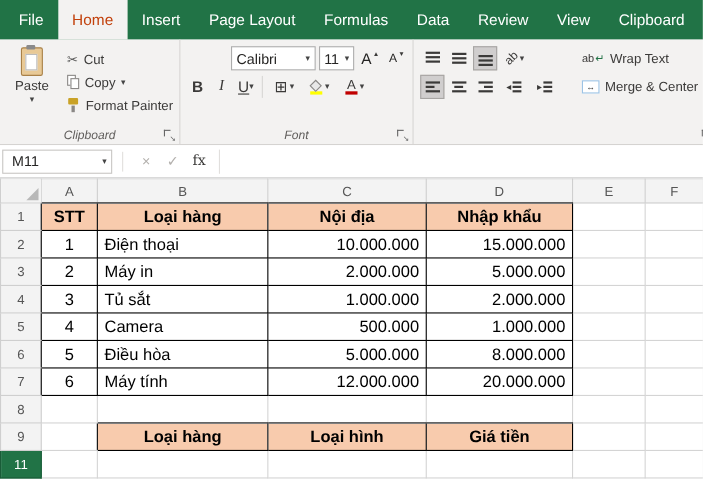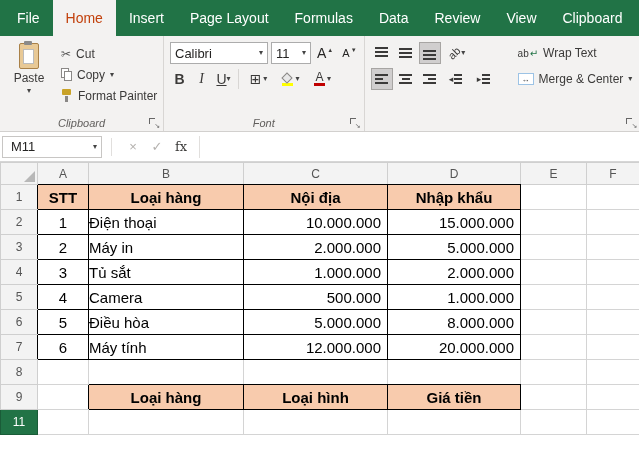--- a/index.html
+++ b/index.html
@@ -32,21 +32,21 @@
   .copy-ic{position:relative;width:11px;height:13px;display:inline-block;}
   .copy-ic::before{content:"";position:absolute;left:0;top:0;width:6px;height:8px;border:1px solid #8a8886;background:#fff;}
   .copy-ic::after{content:"";position:absolute;right:0;bottom:0;width:6px;height:8px;border:1px solid #8a8886;background:#fff;}
   .brush-ic{position:relative;width:12px;height:13px;display:inline-block;}
   .brush-ic::before{content:"";position:absolute;left:1px;top:0;width:9px;height:6px;background:#C9A227;border-radius:1px;}
   .brush-ic::after{content:"";position:absolute;left:4px;top:7px;width:3px;height:6px;background:#8a8886;}
 
   .rg-font{width:212px;display:flex;flex-direction:column;}
   .rrow{display:flex;align-items:center;gap:3px;height:26px;}
   .combo{background:#fff;border:1px solid #ACACAC;height:20px;display:flex;align-items:center;justify-content:space-between;padding:0 4px;font-size:13px;}
-  .cname{width:88px;}
+  .cname{width:88px;margin-left:40px;}
   .csize{width:30px;}
   .afont{display:flex;align-items:flex-start;gap:1px;padding:2px 3px;}
   .afont .A{font-size:14px;line-height:13px;}
   .afont.sm .A{font-size:11px;}
   .afont .dir{font-size:6px;color:#3b3a39;}
   .fbtn2{width:19px;height:22px;display:flex;align-items:center;justify-content:center;font-size:14px;color:#3b3a39;}
   .fbtn2.bold{font-weight:700;}
   .fbtn2.italic{font-style:italic;font-family:"Liberation Serif",serif;}
   .fbtn2.und .u{text-decoration:underline;}
   .fbtn2.wide{width:29px;gap:2px;}
@@ -100,21 +100,21 @@
   .sheet tbody tr{height:25px;}
   .sheet th{border:1px solid #CFCFCF;background:#F3F3F3;font-weight:400;color:#555;font-size:12px;text-align:center;padding:0;}
   .sheet th.corner{position:relative;}
   .tri{position:absolute;right:2px;bottom:2px;width:0;height:0;border-left:11px solid transparent;border-bottom:11px solid #B8B8B8;}
   .sheet th.ch-edge{border-bottom-color:#000;}
   .sheet th.rh-edge{border-right-color:#000;}
   .sheet th.rh-sel{background:#217346;color:#fff;border-color:#1A5C38;}
   .sheet td{border:1px solid #D4D4D4;padding:0 3px;vertical-align:middle;white-space:nowrap;overflow:hidden;color:#000;}
   .sheet td.s-h{background:#F8CBAD;font-weight:700;text-align:center;border-color:#000;}
   .sheet td.s-c{text-align:center;border-color:#000;}
-  .sheet td.s-l{text-align:left;border-color:#000;padding-left:0;}
+  .sheet td.s-l{text-align:left;border-color:#000;padding-left:6px;}
   .sheet td.s-r{text-align:right;border-color:#000;padding-right:6px;}
   .sheet td.s-b{border-color:#000;}
   .sheet td.s-eb{border-bottom-color:#000;}
   .sheet td.s-er{border-right-color:#000;}
 </style>
 </head>
 <body>
 
 <div class="app">
 

